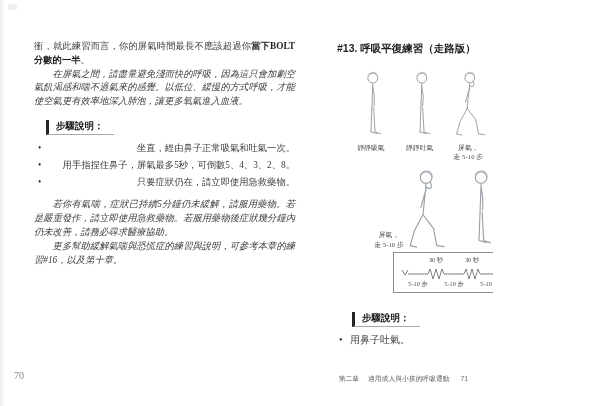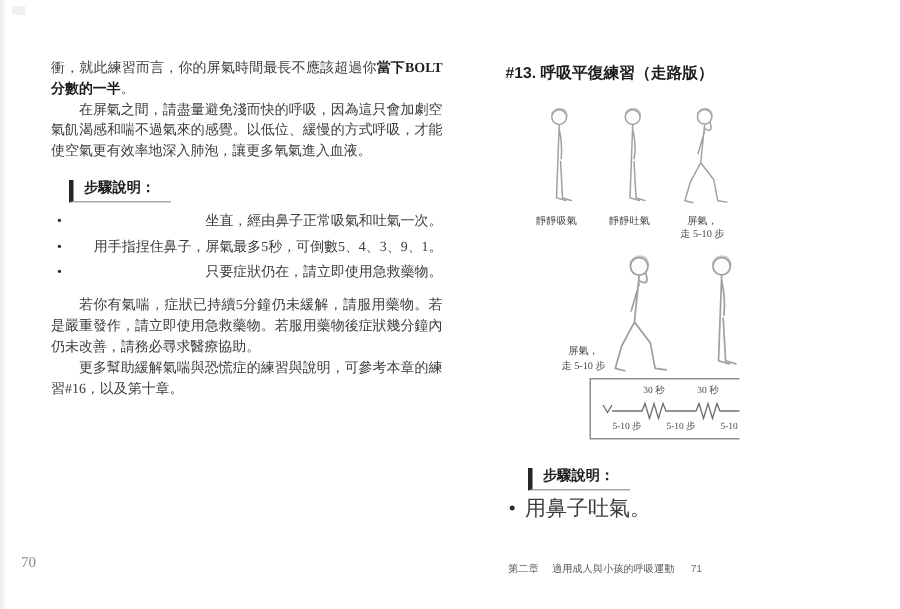--- a/index.html
+++ b/index.html
@@ -7,21 +7,21 @@
   body { font-family:"Liberation Serif","DejaVu Serif",serif; background:#fff; }
   .spread { position:relative; width:493px; height:406px; background:#ffffff; overflow:hidden; }
   .edge-left { position:absolute; left:0; top:0; width:5px; height:100%;
                background:linear-gradient(to right,#ececec,#ffffff); }
   .smudge { position:absolute; left:8px; top:4px; width:9px; height:6px; background:#f1f1f1; }
 
   
   .page-left { position:absolute; left:34px; top:40px; width:261px;
                font-size:9.3px; line-height:13.8px; color:#3c3c3c; text-align:justify; }
   .page-left p { margin:0; }
-  .page-left p.indent { text-indent:2em; }
+  .page-left p.indent { text-indent:2em;font-style:italic; }
   .bold-inline { font-weight:bold; color:#1f1f1f; }
 
   .steps-header { display:block; width:68px; margin:11px 0 8px 12px;
                   border-left:3.5px solid #262626; border-bottom:1px solid #a9a9a9;
                   padding:0 0 3px 7px; font-family:"Liberation Sans","DejaVu Sans",sans-serif;
                   font-weight:bold; font-size:9.5px; color:#1d1d1d; line-height:11px; }
 
   ul.steps { list-style:none; margin:0 0 10px 2px; }
   ul.steps li { position:relative; padding-left:13px; margin:0 0 5.5px 0;
                 line-height:11.5px; text-align:right; }
@@ -58,21 +58,21 @@
               color:#4a4a4a; white-space:nowrap; }
   .dg-top { top:3px; } .dg-bot { bottom:3px; }
   .dg-line { position:absolute; left:0; top:13px; }
 
   .rp-steps-header { position:absolute; left:22px; top:312px; width:68px;
                      border-left:3.5px solid #262626; border-bottom:1px solid #a9a9a9;
                      padding:0 0 3px 7px; font-family:"Liberation Sans","DejaVu Sans",sans-serif;
                      font-weight:bold; font-size:9.5px; color:#1d1d1d; line-height:11px; }
   ul.rp-steps { position:absolute; left:7px; top:334px; width:238px; list-style:none; }
   ul.rp-steps li { position:relative; padding-left:13px; margin:0 0 7px 0;
-                   font-size:14px; line-height:11px; }
+                   font-size:10px; line-height:11px; }
   ul.rp-steps li::before { content:"\2022"; position:absolute; left:2px; top:0; color:#2a2a2a; }
 
   .footer-right { position:absolute; right:25px; top:374px; font-size:6.8px; color:#5a5a5a;
                   font-family:"Liberation Sans","DejaVu Sans",sans-serif; }
   .footer-right span { margin-left:7px; }
   .footer-right .fpn { margin-left:9px; color:#6e6e6e; }
 
   .lineart { stroke:#9aa1a7; stroke-width:1.1; fill:none;
              stroke-linecap:round; stroke-linejoin:round; }
   .hair { fill:#c6cbd0; stroke:none; }
@@ -86,21 +86,21 @@
   <div class="smudge"></div>
 
   <div class="page-left">
     <p><span>衝，就此練習而言，你的屏氣時間最長不應該超過你</span><span class="bold-inline">當下BOLT分數的一半</span><span>。</span></p>
     <p class="indent">在屏氣之間，請盡量避免淺而快的呼吸，因為這只會加劇空氣飢渴感和喘不過氣來的感覺。以低位、緩慢的方式呼吸，才能使空氣更有效率地深入肺泡，讓更多氧氣進入血液。</p>
 
     <span class="steps-header">步驟說明：</span>
 
     <ul class="steps">
       <li>坐直，經由鼻子正常吸氣和吐氣一次。</li>
-      <li>用手指捏住鼻子，屏氣最多5秒，可倒數5、4、3、9、1。</li>
+      <li>用手指捏住鼻子，屏氣最多5秒，可倒數5、4、3、2、8。</li>
       <li>只要症狀仍在，請立即使用急救藥物。</li>
     </ul>
 
     <p class="indent">若你有氣喘，症狀已持續5分鐘仍未緩解，請服用藥物。若是嚴重發作，請立即使用急救藥物。若服用藥物後症狀幾分鐘內仍未改善，請務必尋求醫療協助。</p>
     <p class="indent">更多幫助緩解氣喘與恐慌症的練習與說明，可參考本章的練習#16，以及第十章。</p>
   </div>
   <div class="pagenum-left">70</div>
 
   <div class="page-right">
     <div class="rp-title">#13. 呼吸平復練習（走路版）</div>

